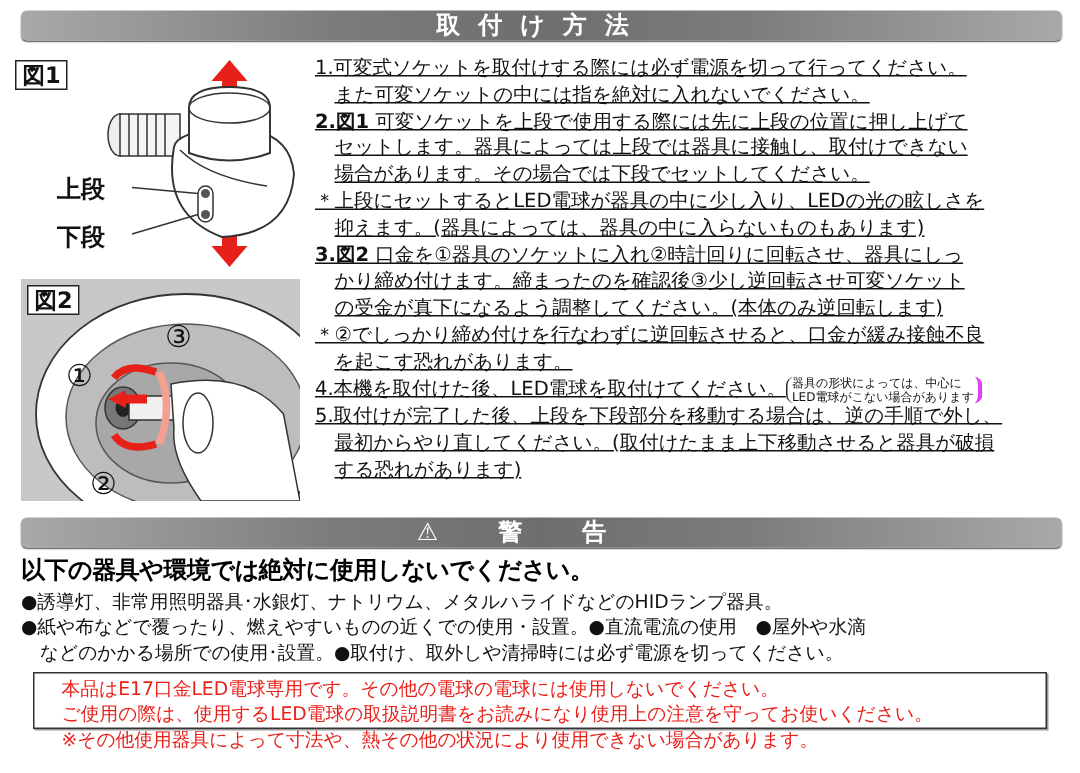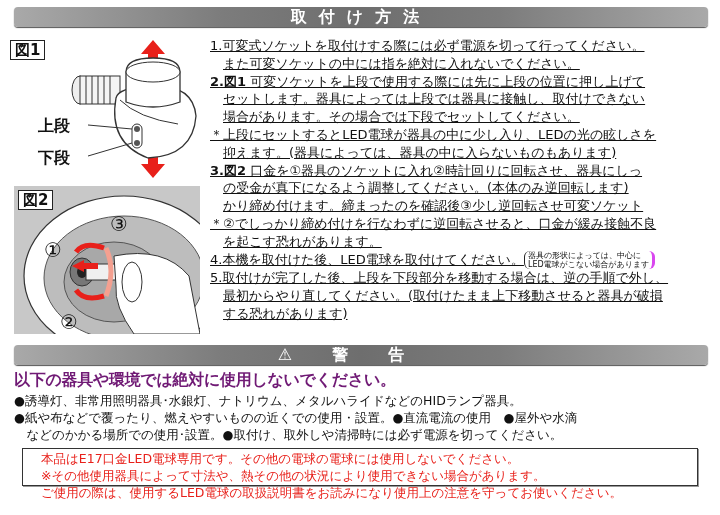--- a/index.html
+++ b/index.html
@@ -14,21 +14,21 @@
   .fig-label { position:absolute; border:1.5px solid #222; background:#fff; font-weight:bold;
                font-size:15px; padding:0 4px; line-height:18px; }
   .fig1 { position:absolute; left:8px; top:38px; width:190px; height:140px; }
   .fig2 { position:absolute; left:14px; top:186px; width:186px; height:148px; background:#c8c8c8; overflow:hidden; }
   .instr { position:absolute; left:210px; top:37px; width:505px; font-size:13px; line-height:17.8px; }
   .instr p { margin:0;text-decoration:underline; }
   .instr .ind { padding-left:13px; }
   .instr b { font-weight:bold; }
   .small-paren { display:inline-block; font-size:8px; line-height:9px; vertical-align:middle;
                  border-left:1px solid #222; border-right:3px solid #d946ef; border-radius:6px; padding:0 3px; }
-  .warn-head { position:absolute; left:14px; top:370px; color:#701a75; font-weight:bold; font-size:16px; letter-spacing:-0.3px; }
+  .warn-head { position:absolute; left:14px; top:370px; color:#000000; font-weight:bold; font-size:16px; letter-spacing:-0.3px; }
   .warn-list { position:absolute; left:14px; top:392px; width:700px; font-size:12.5px; line-height:17px; }
   .warn-list p { margin:0; }
   .redbox { position:absolute; left:22px; top:448px; width:676px; height:38px; border:1.5px solid #333;
             box-shadow:1px 1px 0 #999; color:#e8201a; font-size:12.5px; line-height:17px; padding:1px 18px; box-sizing:border-box; }
   .redbox p { margin:0; }
 </style>
 </head>
 <body>
 
 <div class="banner top"><span>取付け方法</span></div>
@@ -95,35 +95,35 @@
 
 <div class="instr">
   <p>1.可変式ソケットを取付けする際には必ず電源を切って行ってください。</p>
   <p class="ind">また可変ソケットの中には指を絶対に入れないでください。</p>
   <p><b>2.</b><b>図1</b><span> 可変ソケットを上段で使用する際には先に上段の位置に押し上げて</span></p>
   <p class="ind">セットします。器具によっては上段では器具に接触し、取付けできない</p>
   <p class="ind">場合があります。その場合では下段でセットしてください。</p>
   <p>＊上段にセットするとLED電球が器具の中に少し入り、LEDの光の眩しさを</p>
   <p class="ind">抑えます。(器具によっては、器具の中に入らないものもあります)</p>
   <p><b>3.</b><b>図2</b><span> 口金を①器具のソケットに入れ②時計回りに回転させ、器具にしっ</span></p>
+  <p class="ind">かり締め付けます。締まったのを確認後③少し逆回転させ可変ソケット</p>
   <p class="ind">の受金が真下になるよう調整してください。(本体のみ逆回転します)</p>
-  <p class="ind">かり締め付けます。締まったのを確認後③少し逆回転させ可変ソケット</p>
   <p>＊②でしっかり締め付けを行なわずに逆回転させると、口金が緩み接蝕不良</p>
   <p class="ind">を起こす恐れがあります。</p>
   <p><span>4.本機を取付けた後、LED電球を取付けてください。</span><span class="small-paren"><span>器具の形状によっては、中心に</span><br><span>LED電球がこない場合があります</span></span></p>
   <p>5.取付けが完了した後、上段を下段部分を移動する場合は、逆の手順で外し、</p>
   <p class="ind">最初からやり直してください。(取付けたまま上下移動させると器具が破損</p>
   <p class="ind">する恐れがあります)</p>
 </div>
 
 <div class="banner warn"><span>⚠警告</span></div>
 <div class="warn-head">以下の器具や環境では絶対に使用しないでください。</div>
 <div class="warn-list">
   <p>●誘導灯、非常用照明器具･水銀灯、ナトリウム、メタルハライドなどのHIDランプ器具。</p>
   <p>●紙や布などで覆ったり、燃えやすいものの近くでの使用・設置。●直流電流の使用　●屋外や水滴</p>
   <p>　などのかかる場所での使用･設置。●取付け、取外しや清掃時には必ず電源を切ってください。</p>
 </div>
 
 <div class="redbox">
   <p>本品はE17口金LED電球専用です。その他の電球の電球には使用しないでください。</p>
+  <p>ご使用の際は、使用するLED電球の取扱説明書をお読みになり使用上の注意を守ってお使いください。</p>
   <p>※その他使用器具によって寸法や、熱その他の状況により使用できない場合があります。</p>
-  <p>ご使用の際は、使用するLED電球の取扱説明書をお読みになり使用上の注意を守ってお使いください。</p>
 </div>
 
 </body></html>

